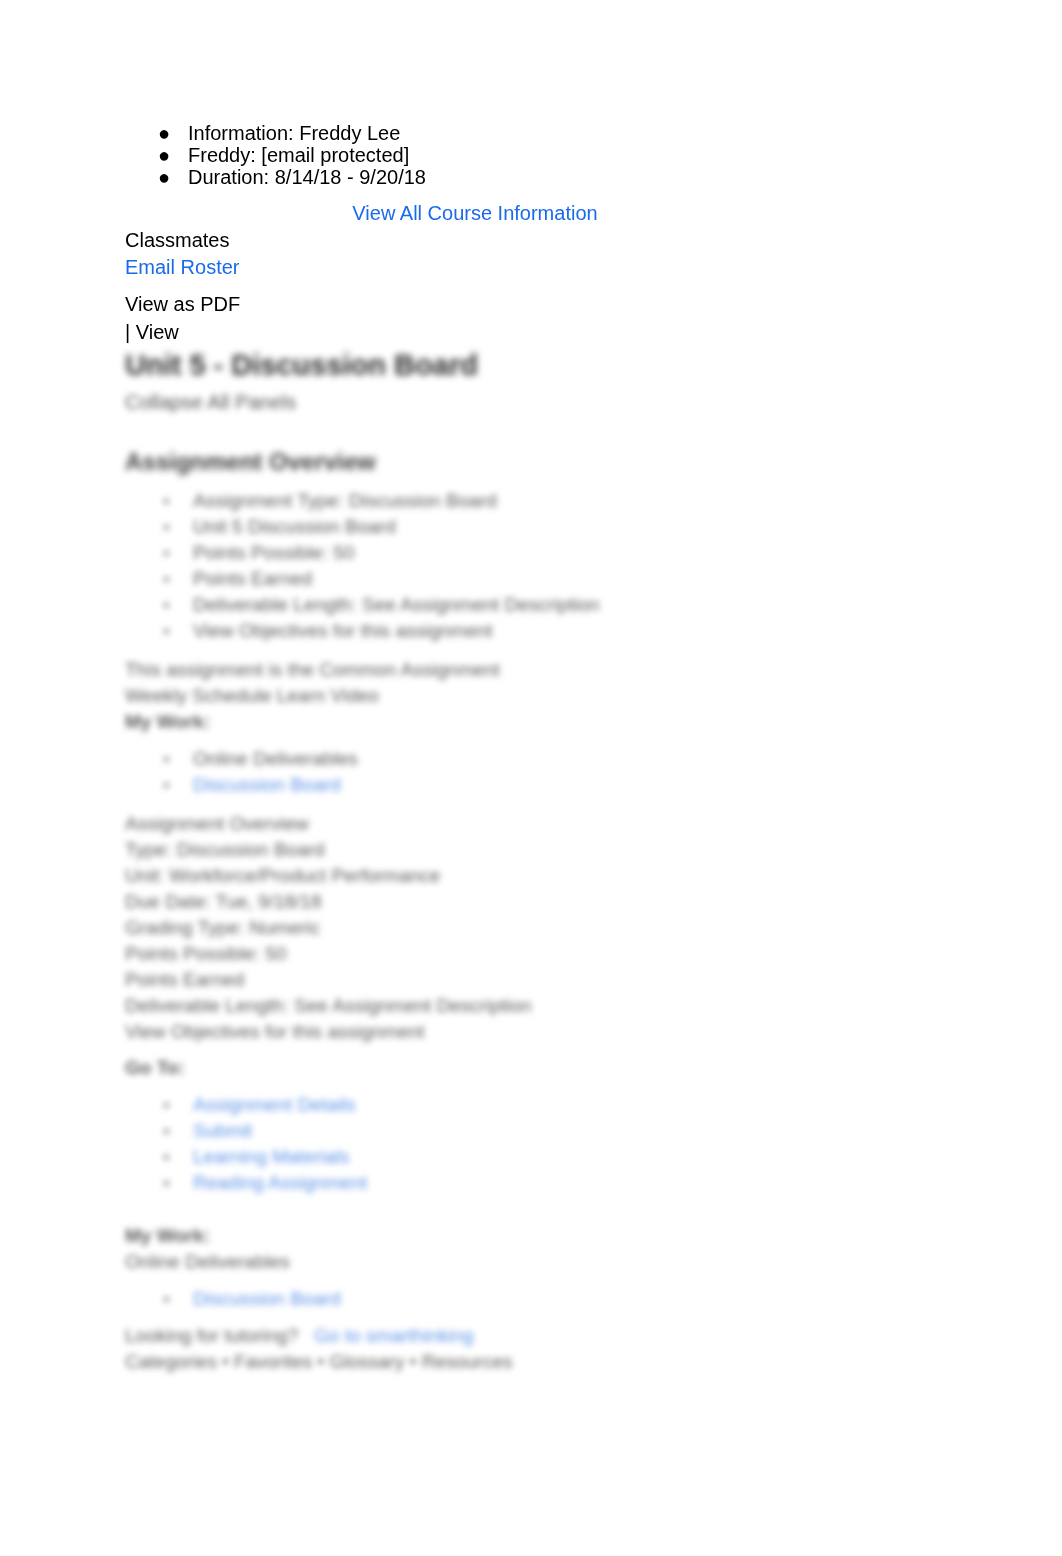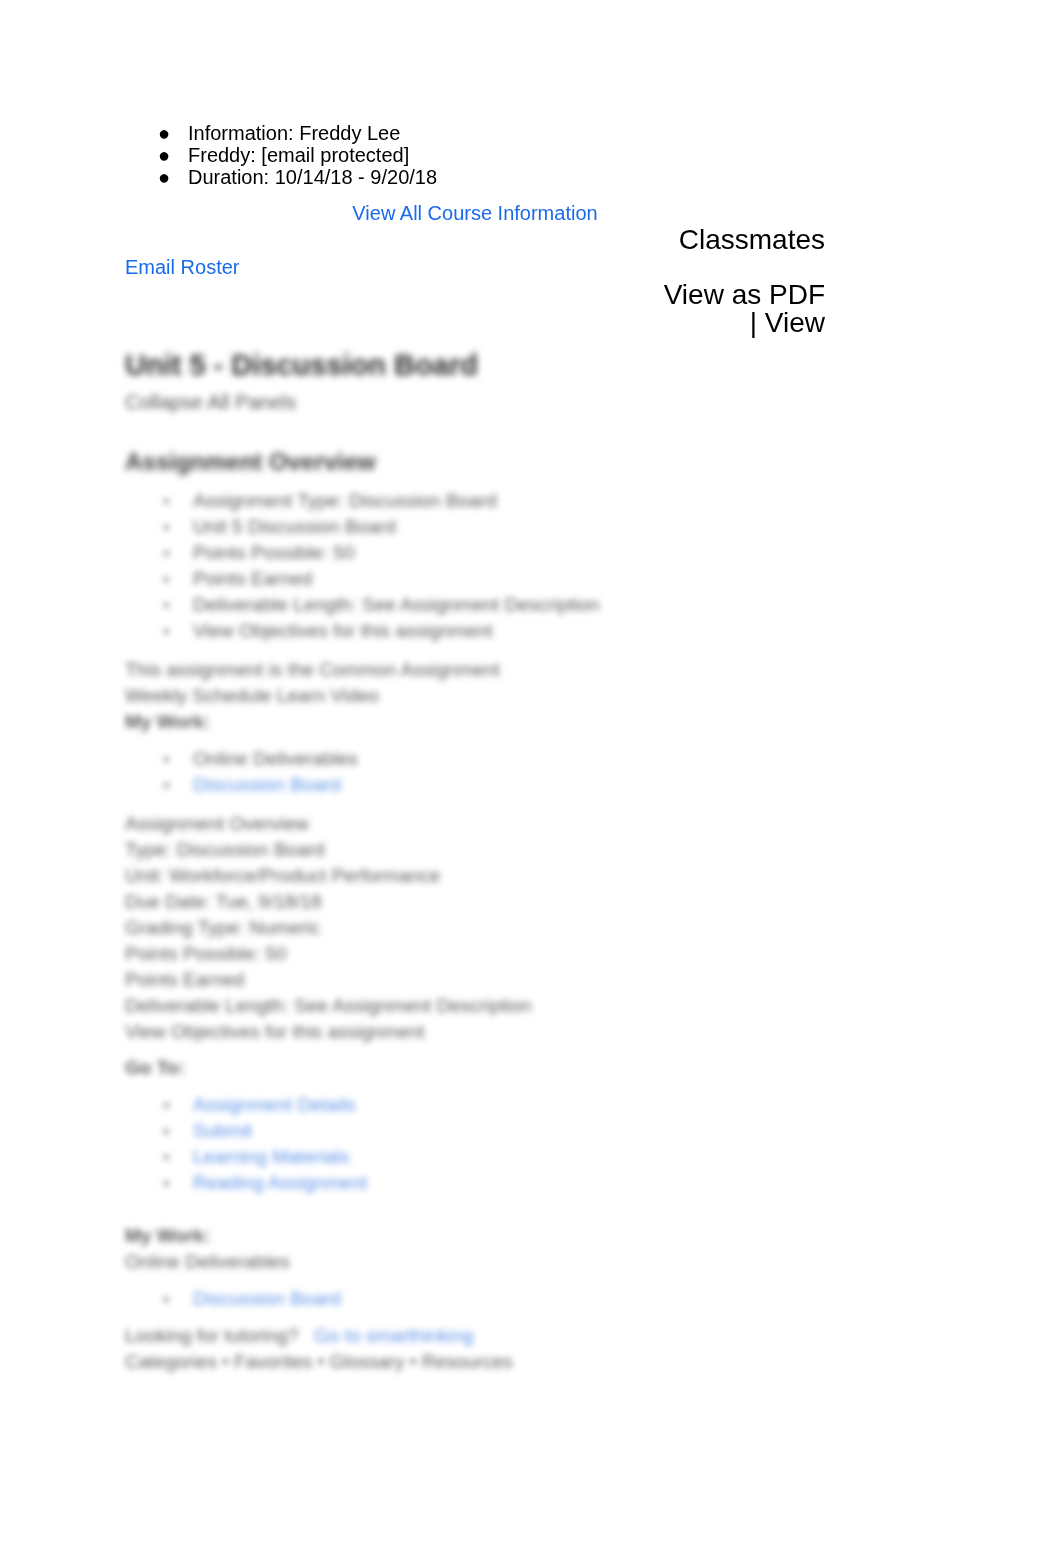--- a/index.html
+++ b/index.html
@@ -56,31 +56,30 @@
     line-height: 22px;
   }
 
   .linkline {
     font-size: 20px;
     line-height: 22px;
     color: #1a6aec;
     white-space: nowrap;
   }
   .plainline {
-    font-size: 28px;
+    font-size: 20px;
     line-height: 22px;
     color: #000000;
     white-space: nowrap;
-    text-align: right;
   }
 
   .row-link-all   { margin-top: 14px; text-align: center; }
   .row-classmates { margin-top: 5px; }
   .row-roster     { margin-top: 5px; }
-  .row-pdf        { margin-top: 6px; }
+  .row-pdf        { margin-top: 15px; }
   .row-help       { margin-top: 6px; }
 
   
   .blur-block {
     position: absolute;
     left: 125px;
     top: 348px;
     width: 800px;
   }
 
@@ -173,21 +172,21 @@
       <li>
         <span class="bullet">●</span>
         <span>Information: Freddy Lee</span>
       </li>
       <li>
         <span class="bullet">●</span>
         <span>Freddy: [email protected]</span>
       </li>
       <li>
         <span class="bullet">●</span>
-        <span>Duration: 10/14/18 - 9/20/18</span>
+        <span>Duration: 8/14/18 - 9/20/18</span>
       </li>
     </ul>
 
     <div class="linkline row-link-all">View All Course Information</div>
     <div class="plainline row-classmates">Classmates</div>
     <div class="linkline row-roster">Email Roster</div>
     <div class="plainline row-pdf">View as PDF</div>
     <div class="plainline row-help">| View</div>
 
   </div>

